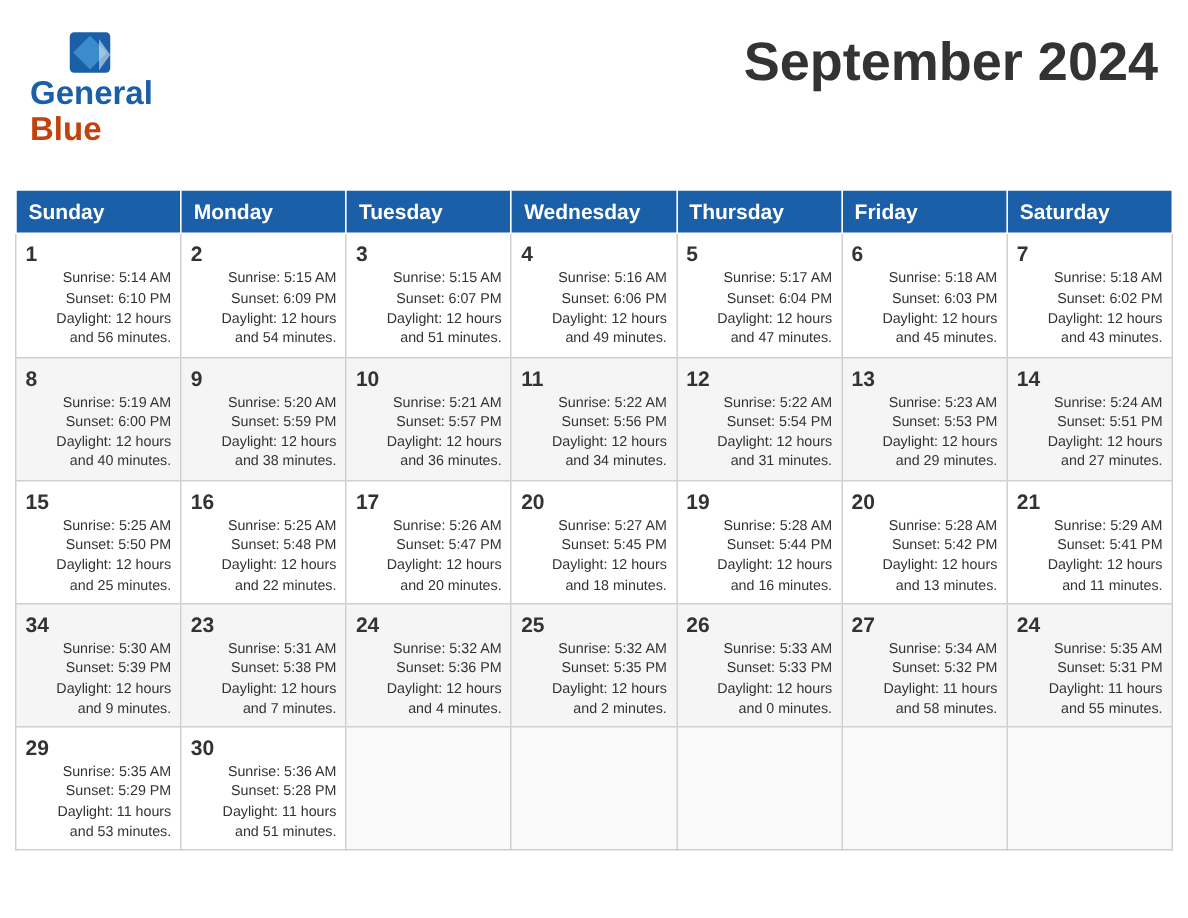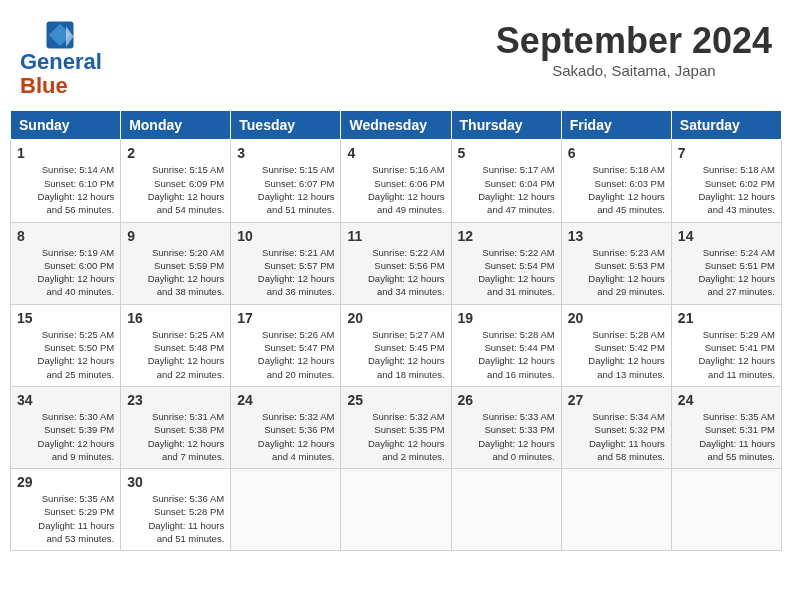--- a/index.html
+++ b/index.html
@@ -29,35 +29,35 @@
     }
     .logo-text span {
       color: #1a5fa8;
     }
     .logo-icon {
       width: 30px;
       height: 30px;
       margin-right: 2px;
     }
     .title-block {
-      text-align: center;
+      text-align: left;
     }
     .calendar-title {
       font-size: 36px;
       font-weight: bold;
       color: #333;
     }
     .calendar-subtitle {
       font-size: 15px;
       color: #555;
     }
     .calendar-table {
       width: 100%;
       border-collapse: collapse;
-      margin-top: 7px;
+      margin-top: 23px;
     }
     .calendar-table th {
       background-color: #1a5fa8;
       color: #fff;
       text-align: left;
       padding: 6px 8px;
       font-size: 14px;
       font-weight: bold;
       border: 1px solid #fff;
     }
@@ -102,21 +102,20 @@
     </svg>
     <div>
       <div class="logo-text">
         <span>General</span><br>
         <span style="color:#c2410c">Blue</span>
       </div>
     </div>
   </div>
   <div class="title-block">
     <div class="calendar-title">September 2024</div>
-    <div class="calendar-subtitle">Sakado, Saitama, Japan</div>
   </div>
 </div>
 
 <table class="calendar-table">
   <thead>
     <tr>
       <th>Sunday</th>
       <th>Monday</th>
       <th>Tuesday</th>
       <th>Wednesday</th>

